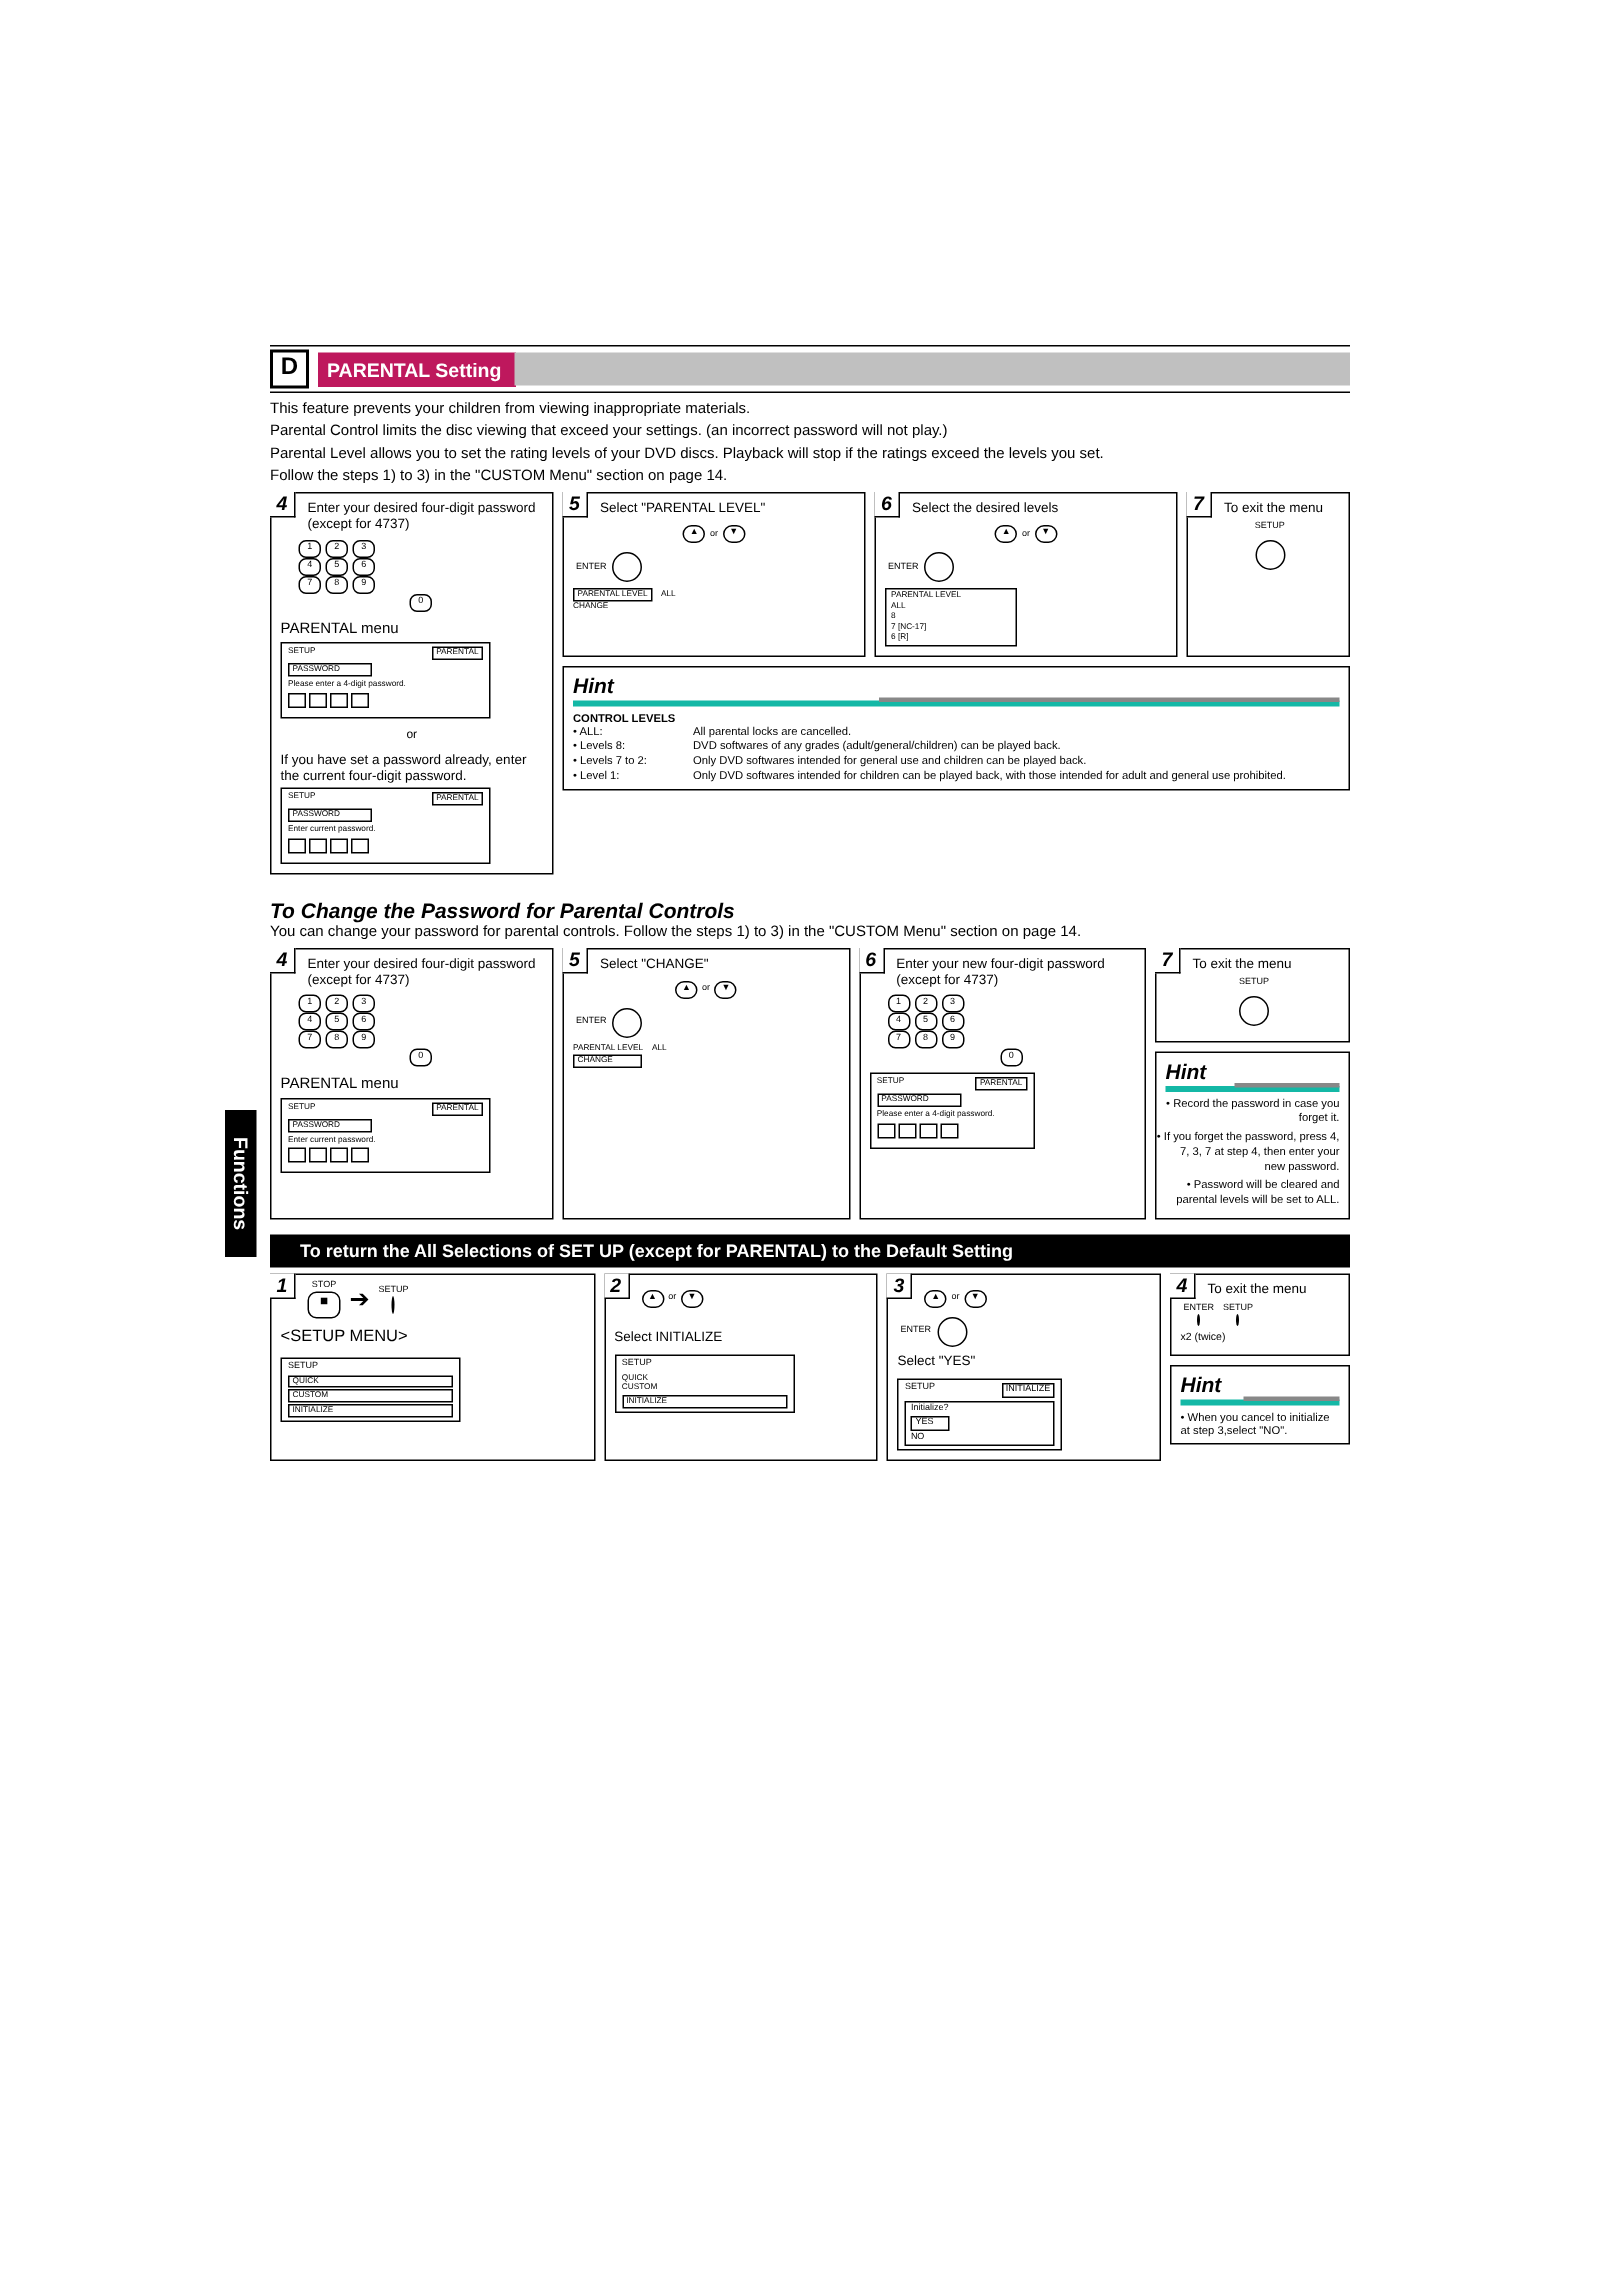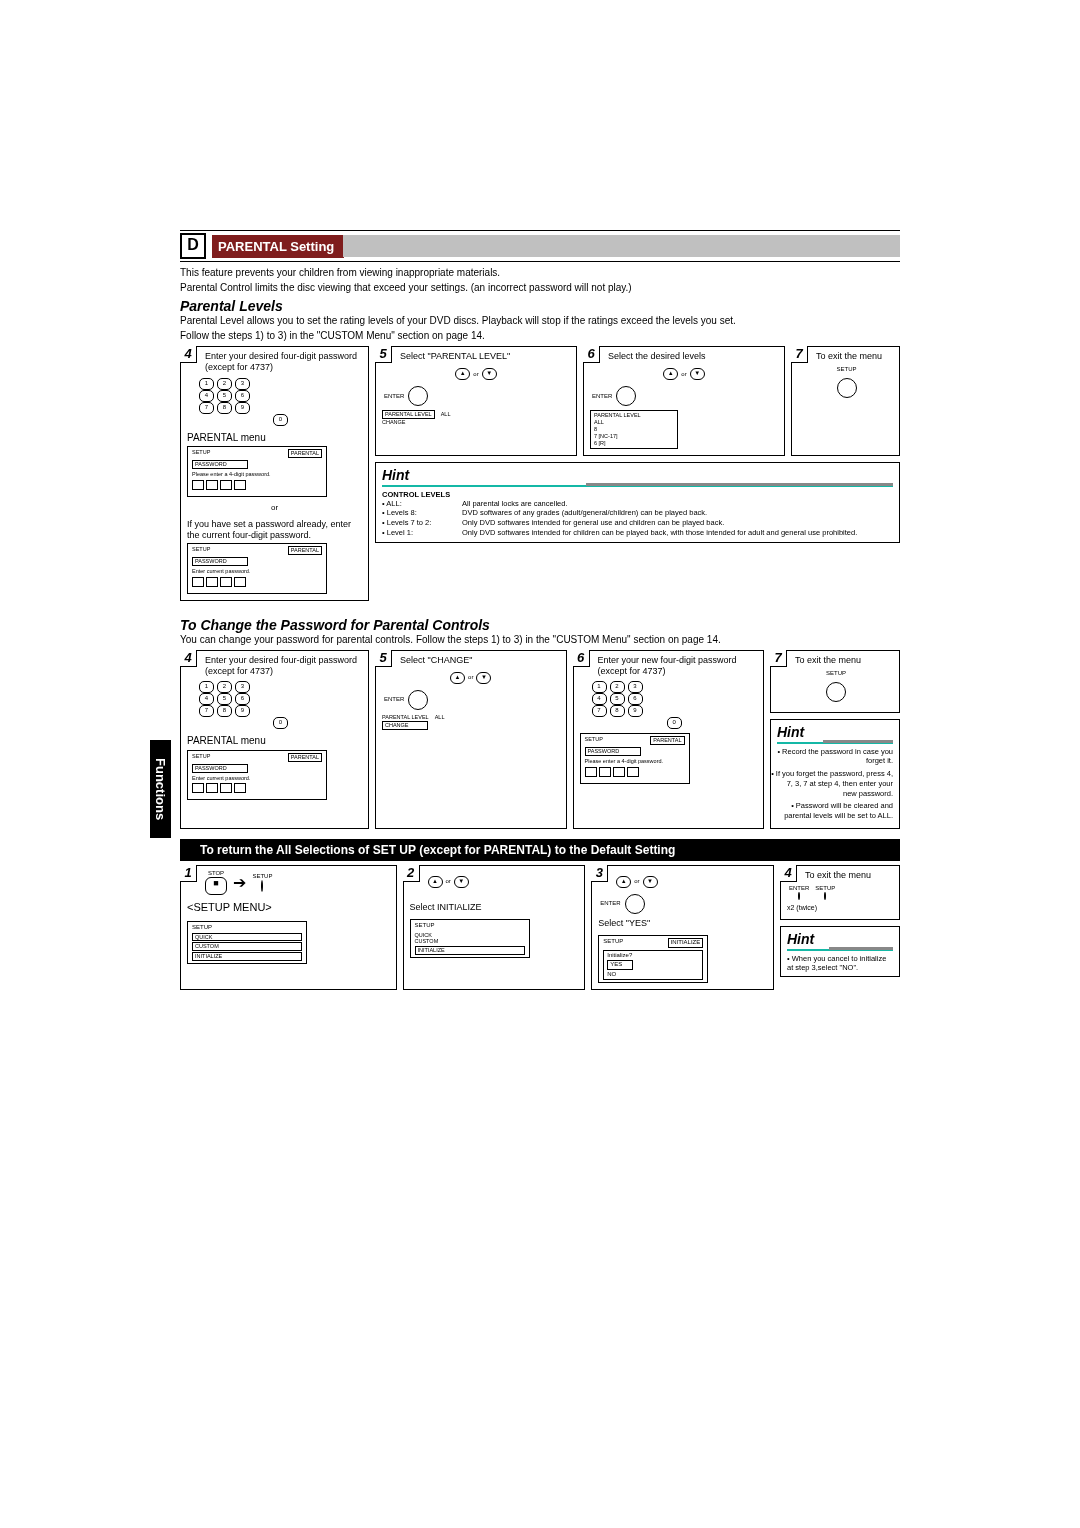--- a/index.html
+++ b/index.html
@@ -28,21 +28,21 @@
   }
   .section-header-bar {
     display: flex;
     align-items: center;
     border-top: 1px solid #000;
     border-bottom: 1px solid #000;
     padding: 2px 0;
     margin-bottom: 4px;
   }
   .section-header-bar .title {
-    background: #7f1d1d;
+    background: #be185d;
     color: #fff;
     font-weight: bold;
     padding: 4px 10px 4px 6px;
     font-size: 13px;
     flex: 0 0 auto;
   }
   .section-header-bar .bar-right {
     flex: 1;
     background: #c0c0c0;
     height: 22px;
@@ -149,21 +149,21 @@
   }
   .hint-box {
     border: 1px solid #000;
     padding: 4px 6px;
     font-size: 8.5px;
   }
   .hint-title {
     font-style: italic;
     font-weight: bold;
     font-size: 14px;
-    border-bottom: 2px solid #14b8a6;
+    border-bottom: 4px solid #14b8a6;
     padding-bottom: 2px;
     margin-bottom: 3px;
     position: relative;
   }
   .hint-title::after {
     content: "";
     position: absolute;
     right: 0;
     bottom: -1px;
     width: 60%;
@@ -224,21 +224,20 @@
 
   <div class="section-header-bar">
     <span class="section-letter">D</span>
     <span class="title">PARENTAL Setting</span>
     <span class="bar-right"></span>
   </div>
 
   <div class="intro-text">This feature prevents your children from viewing inappropriate materials.</div>
   <div class="intro-text">Parental Control limits the disc viewing that exceed your settings. (an incorrect password will not play.)</div>
 
-  <div class="subheading">Parental Levels</div>
   <div class="intro-text">Parental Level allows you to set the rating levels of your DVD discs. Playback will stop if the ratings exceed the levels you set.</div>
   <div class="intro-text">Follow the steps 1) to 3) in the "CUSTOM Menu" section on page 14.</div>
 
   <div class="step-row">
 
     <div class="step-box" style="width:175px;">
       <div class="step-num">4</div>
       <div class="step-text">Enter your desired four-digit password (except for 4737)</div>
       <div class="keypad">
         <div class="krow">

